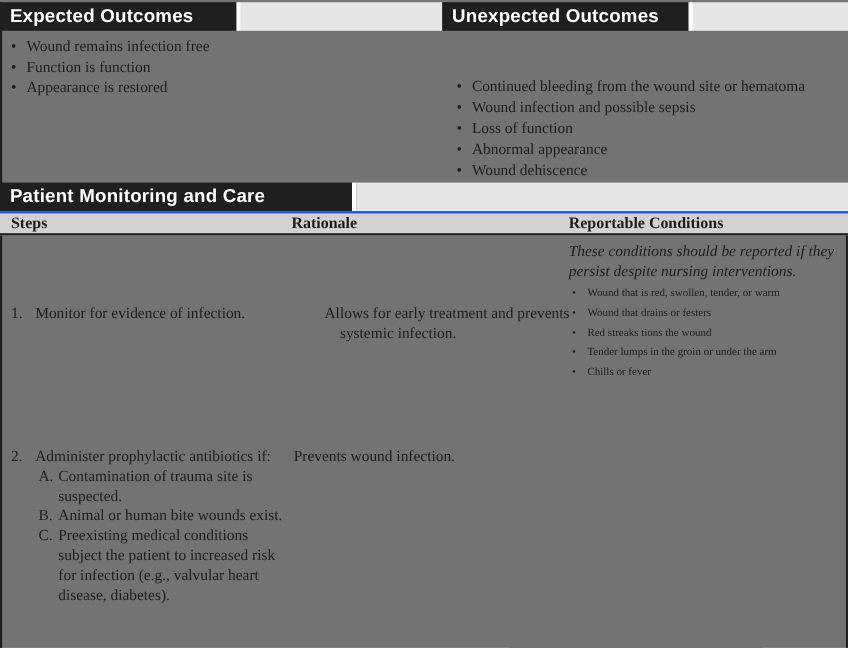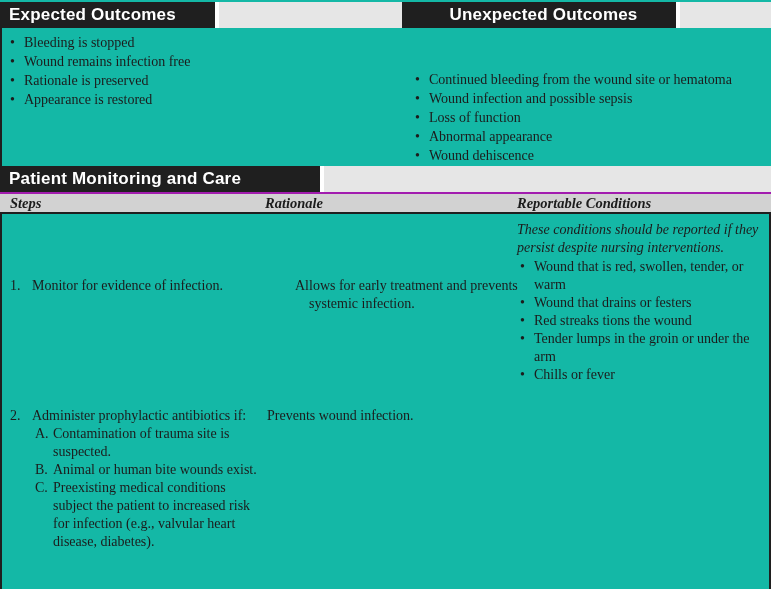--- a/index.html
+++ b/index.html
@@ -1,20 +1,20 @@
 <!DOCTYPE html>
 <html><head>
 <meta charset="utf-8">
 <style>
   * { margin:0; padding:0; box-sizing:border-box; }
   html,body { background:#ffffff; }
   .page {
     position:relative;
     width:771px; height:589px;
-    background:#14b8a6;
+    background:#737373;
     font-family:"Liberation Serif", serif;
     color:#1c1c1c;
     overflow:hidden;
   }
   
   .edge-left  { position:absolute; left:0;  top:2px;   bottom:0; width:2px; background:#1f1f1f; }
   .edge-right { position:absolute; right:0; top:192px; bottom:0; width:2px; background:#1f1f1f; }
 
   
   .band { position:absolute; left:0; right:0; height:26px; display:flex; align-items:stretch; }
@@ -25,36 +25,36 @@
     font-family:"Liberation Sans", sans-serif;
     font-weight:bold; font-size:17px; letter-spacing:0.2px;
     display:flex; align-items:center;
     padding-left:9px;
   }
   .bar-gap  { background:#ffffff; }
   .bar-gray { background:#e6e6e6; }
   .w-exp  { width:215px; }
   .w-gap  { width:4px; }
   .w-mid  { width:183px; }
-  .w-unexp{ width:274px;justify-content:center; }
+  .w-unexp{ width:224px; }
   .w-pm   { width:320px;align-items:center; }
   .grow   { flex:1; }
 
   
   ul.blist { list-style:none; position:absolute; font-size:14px; line-height:19px; }
   ul.blist li { position:relative; padding-left:14px; }
   ul.blist li::before { content:"\2022"; position:absolute; left:0; top:0; }
   .ul-expected   { left:10px;  top:33px; width:380px; }
   .ul-unexpected { left:415px; top:33px; width:352px;margin-top:37px; }
 
   
   .col-header {
     position:absolute; left:0; right:0; top:192px; height:22px;
     background:#d2d2d2;
-    border-top:2px solid #a21caf; border-bottom:2px solid #1f1f1f;font-style:italic;
+    border-top:2px solid #1d4ed8; border-bottom:2px solid #1f1f1f;
   }
   .col-header span {
     position:absolute; top:0; font-size:14.5px; font-weight:bold; line-height:18px;
   }
   .ch-steps      { left:10px; }
   .ch-rationale  { left:265px; }
   .ch-reportable { left:517px; }
 
   
   .cell { position:absolute; font-size:14px; line-height:18px; }
@@ -67,21 +67,21 @@
   .step-line { position:relative; padding-left:22px; }
   .step-num  { position:absolute; left:0; top:0; }
 
   .substeps { list-style:none; margin-left:25px; }
   .substeps li { position:relative; padding-left:18px; }
   .sub-label { position:absolute; left:0; top:0; }
 
   .rationale-text { padding-left:14px; text-indent:-14px; }
 
   .report-note { font-style:italic; }
-  ul.report-list { list-style:none; font-size:14px; line-height:18px; margin-top:1px; }
+  ul.report-list { list-style:none; font-size:10px; line-height:18px; margin-top:1px; }
   ul.report-list li { position:relative; padding-left:17px; }
   ul.report-list li::before { content:"\2022"; position:absolute; left:3px; top:0; }
 </style>
 </head>
 <body>
 
 <div class="page">
 
   <div class="edge-left"></div>
   <div class="edge-right"></div>
@@ -93,23 +93,22 @@
     <div class="bar-gap w-gap"></div>
     <div class="bar-gray w-mid"></div>
     <div class="bar-black w-unexp">
       <span>Unexpected Outcomes</span>
     </div>
     <div class="bar-gap w-gap"></div>
     <div class="bar-gray grow"></div>
   </div>
 
   <ul class="blist ul-expected">
-    <li>Bleeding is stopped</li>
     <li>Wound remains infection free</li>
-    <li>Rationale is preserved</li>
+    <li>Function is function</li>
     <li>Appearance is restored</li>
   </ul>
 
   <ul class="blist ul-unexpected">
     <li>Continued bleeding from the wound site or hematoma</li>
     <li>Wound infection and possible sepsis</li>
     <li>Loss of function</li>
     <li>Abnormal appearance</li>
     <li>Wound dehiscence</li>
   </ul>

